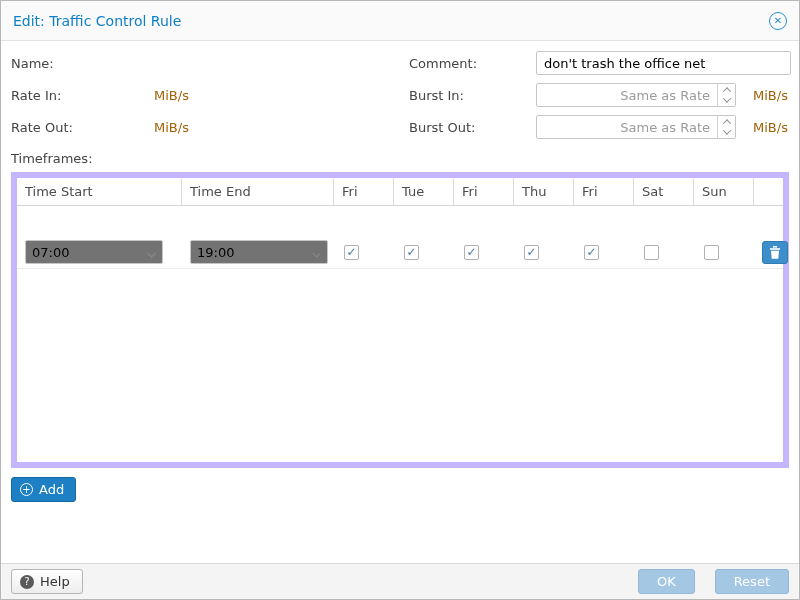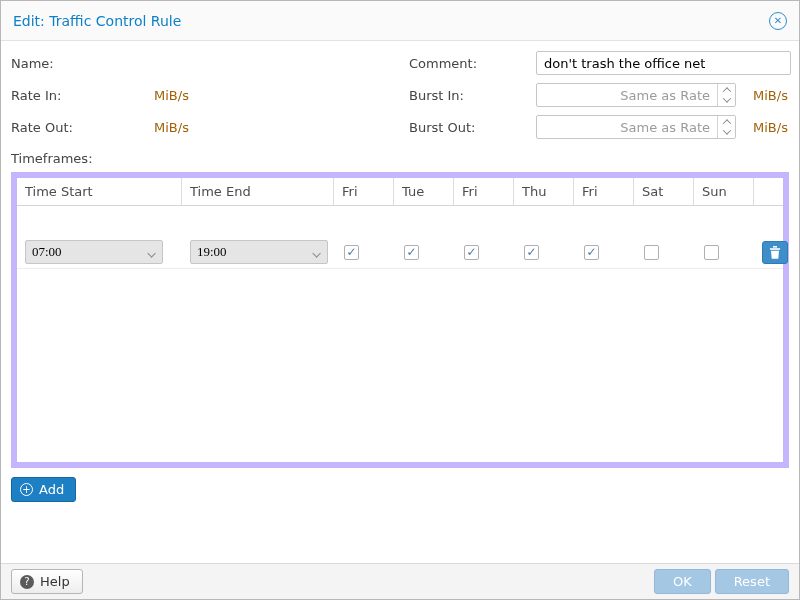--- a/index.html
+++ b/index.html
@@ -95,21 +95,21 @@
   .c-day   { width: 60px;  flex: 0 0 60px; }
   .c-act   { flex: 1 1 auto; }
 
   .tf-row { display: flex; align-items: center; height: 33px; flex: 0 0 33px; border-bottom: 1px solid #ededed; }
   .rcell { display: flex; align-items: center; padding-left: 8px; }
 
   .select {
     width: 138px; height: 24px;
     border: 1px solid #c6c6c6; border-radius: 2px;
     display: flex; align-items: center;
-    padding: 0 6px; background: #e5e5e5; cursor: pointer; color: #000; font-family: Liberation Serif, serif;
+    padding: 0 6px; background: #737373; cursor: pointer; color: #000;
   }
   .select .sel-chev {
     margin-left: auto; width: 6px; height: 6px;
     border: solid #8a8a8a; border-width: 1.5px 1.5px 0 0;
     transform: rotate(135deg) translate(2px,0);
   }
 
   .cb {
     width: 15px; height: 15px;
     border: 1px solid #b0b0b0; border-radius: 2px;
@@ -151,21 +151,21 @@
     color: #333; padding: 4px 12px 4px 8px; font-size: 13px; cursor: pointer;
     font-family: inherit;
   }
   .q-circle {
     width: 14px; height: 14px; background: #5a5a5a; border-radius: 50%;
     color: #fff; font-size: 10px; line-height: 14px; text-align: center;
   }
   .ok-btn, .reset-btn {
     background: #a4c7e4; border: 1px solid #94b8d8; border-radius: 3px;
     color: #fff; padding: 4px 18px; font-size: 13px; cursor: default;
-    margin-left: 4px; font-family: inherit;
+    margin-left: 20px; font-family: inherit;
   }
 </style>
 </head>
 <body>
 
 <div class="titlebar">
   <span class="title">Edit: Traffic Control Rule</span>
   <span class="close-btn">✕</span>
 </div>
 

